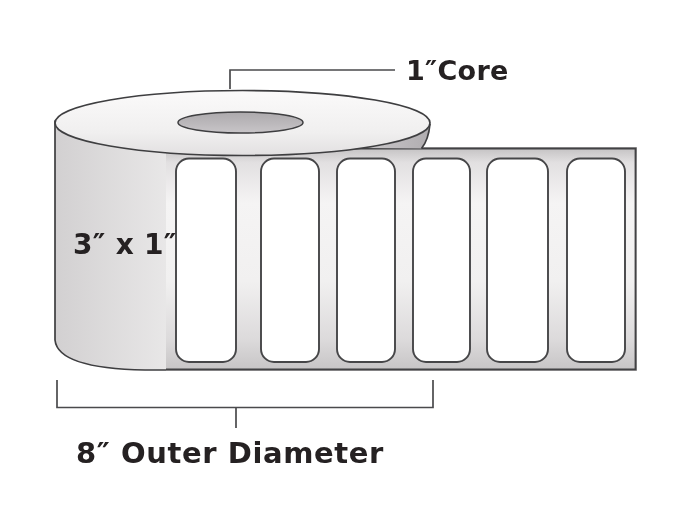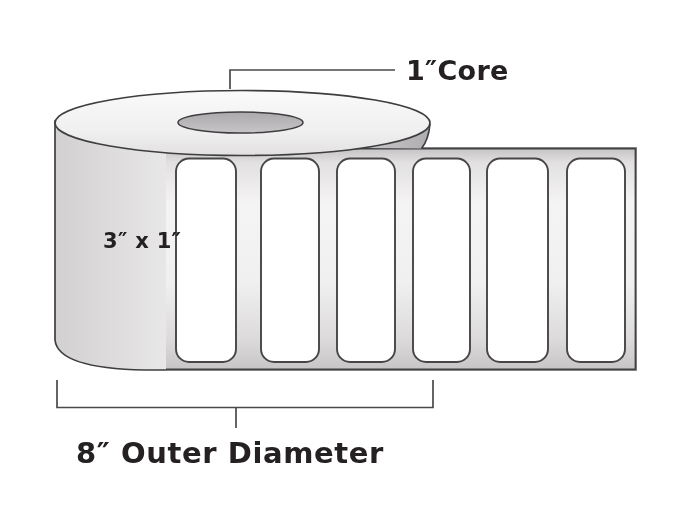--- a/index.html
+++ b/index.html
@@ -29,22 +29,21 @@
     letter-spacing: 0.3px;
   }
   .core-label {
     left: 406px;
     top: 56px;
     font-size: 27px;
   }
   .roll-size-label {
     left: 73px;
     top: 230px;
-    font-size: 21px;
-    margin-left: 30px;
+    font-size: 28px;
   }
   .outer-diameter-label {
     left: 76px;
     top: 438px;
     font-size: 29px;
     letter-spacing: 0.6px;
   }
 </style>
 </head>
 <body>

